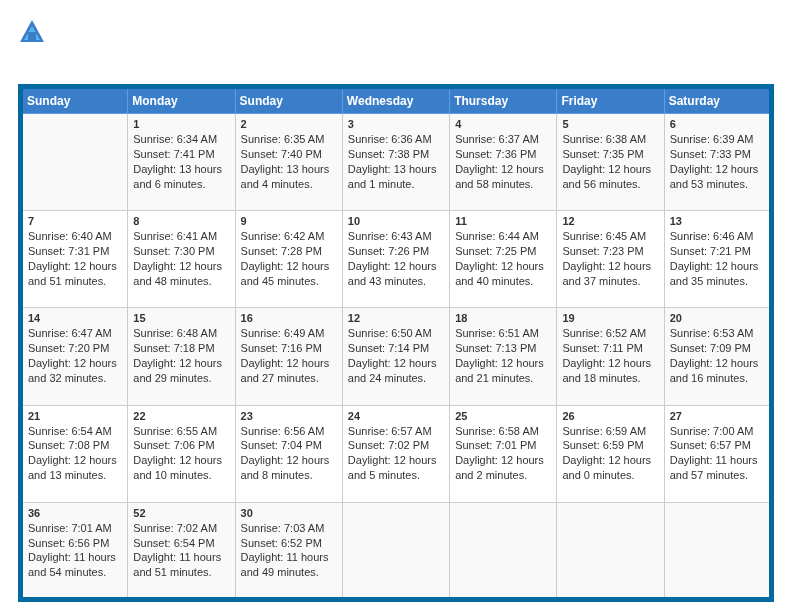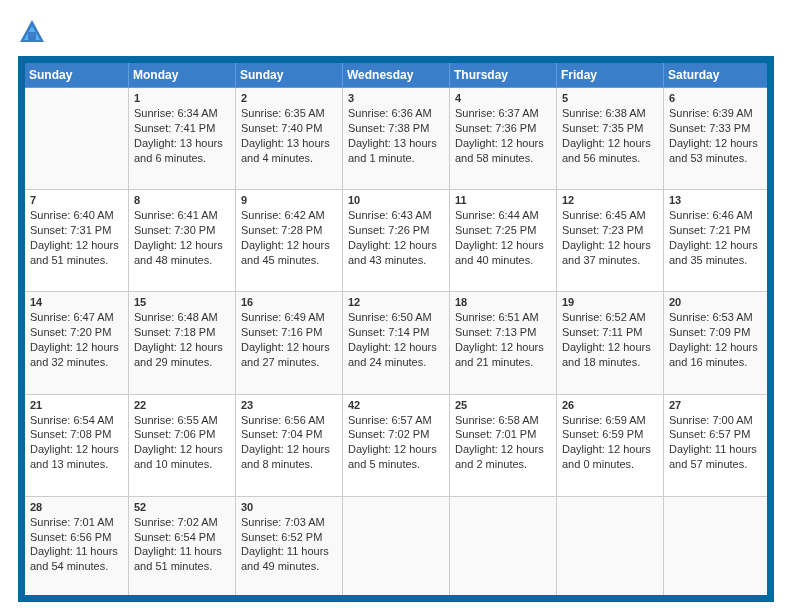--- a/index.html
+++ b/index.html
@@ -56,24 +56,25 @@
       color: #333;
       line-height: 1.1;
     }
     .location {
       font-size: 14px;
       color: #555;
       font-style: italic;
     }
     .calendar {
       flex: 1;
-      border: 7px solid #0369a1;
+      border: 5px solid #0369a1;
       border-collapse: collapse;
       width: 100%;
       table-layout: fixed;
+      margin-top: 28px;
     }
     .calendar th {
       background-color: #3a7dc9;
       color: #fff;
       font-size: 12px;
       font-weight: bold;
       padding: 5px 4px;
       text-align: left;
       border: 1px solid #5a9de0;
     }
@@ -235,39 +236,39 @@
           </td>
           <td>
             <span class="day-number">22</span>
             <div class="day-info">Sunrise: 6:55 AM<br>Sunset: 7:06 PM<br>Daylight: 12 hours and 10 minutes.</div>
           </td>
           <td>
             <span class="day-number">23</span>
             <div class="day-info">Sunrise: 6:56 AM<br>Sunset: 7:04 PM<br>Daylight: 12 hours and 8 minutes.</div>
           </td>
           <td>
-            <span class="day-number">42</span>
+            <span class="day-number">24</span>
             <div class="day-info">Sunrise: 6:57 AM<br>Sunset: 7:02 PM<br>Daylight: 12 hours and 5 minutes.</div>
           </td>
           <td>
             <span class="day-number">25</span>
             <div class="day-info">Sunrise: 6:58 AM<br>Sunset: 7:01 PM<br>Daylight: 12 hours and 2 minutes.</div>
           </td>
           <td>
             <span class="day-number">26</span>
             <div class="day-info">Sunrise: 6:59 AM<br>Sunset: 6:59 PM<br>Daylight: 12 hours and 0 minutes.</div>
           </td>
           <td>
             <span class="day-number">27</span>
             <div class="day-info">Sunrise: 7:00 AM<br>Sunset: 6:57 PM<br>Daylight: 11 hours and 57 minutes.</div>
           </td>
         </tr>
         <tr class="week-row">
           <td>
-            <span class="day-number">28</span>
+            <span class="day-number">36</span>
             <div class="day-info">Sunrise: 7:01 AM<br>Sunset: 6:56 PM<br>Daylight: 11 hours and 54 minutes.</div>
           </td>
           <td>
             <span class="day-number">52</span>
             <div class="day-info">Sunrise: 7:02 AM<br>Sunset: 6:54 PM<br>Daylight: 11 hours and 51 minutes.</div>
           </td>
           <td>
             <span class="day-number">30</span>
             <div class="day-info">Sunrise: 7:03 AM<br>Sunset: 6:52 PM<br>Daylight: 11 hours and 49 minutes.</div>
           </td>

